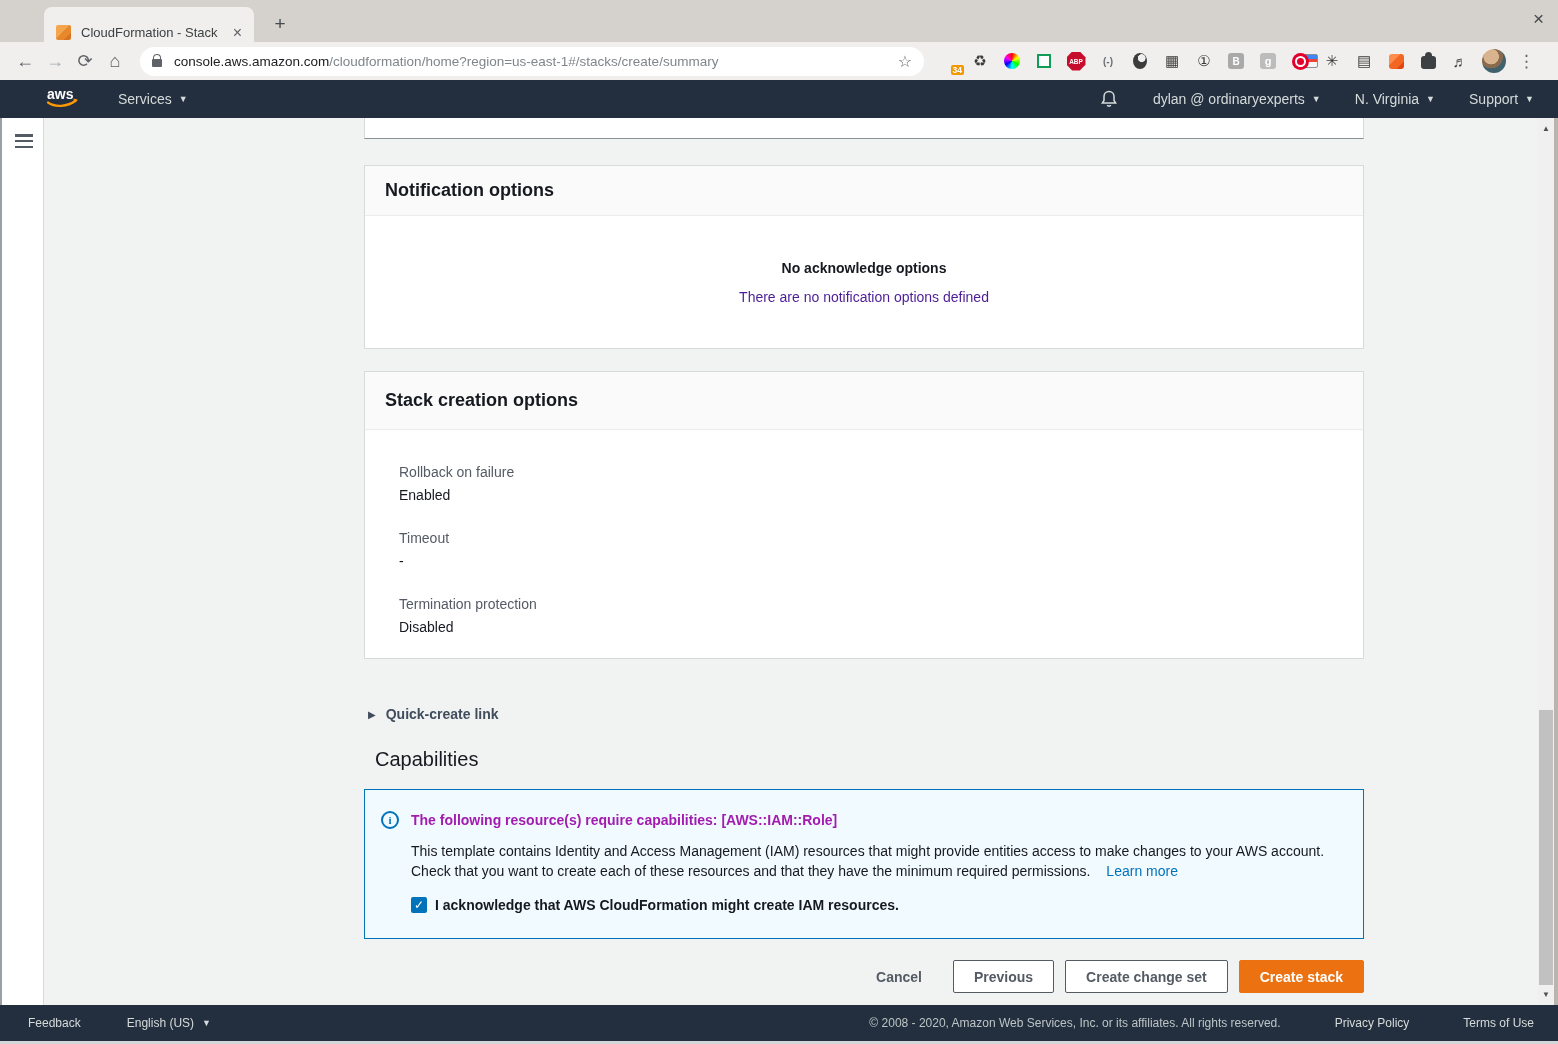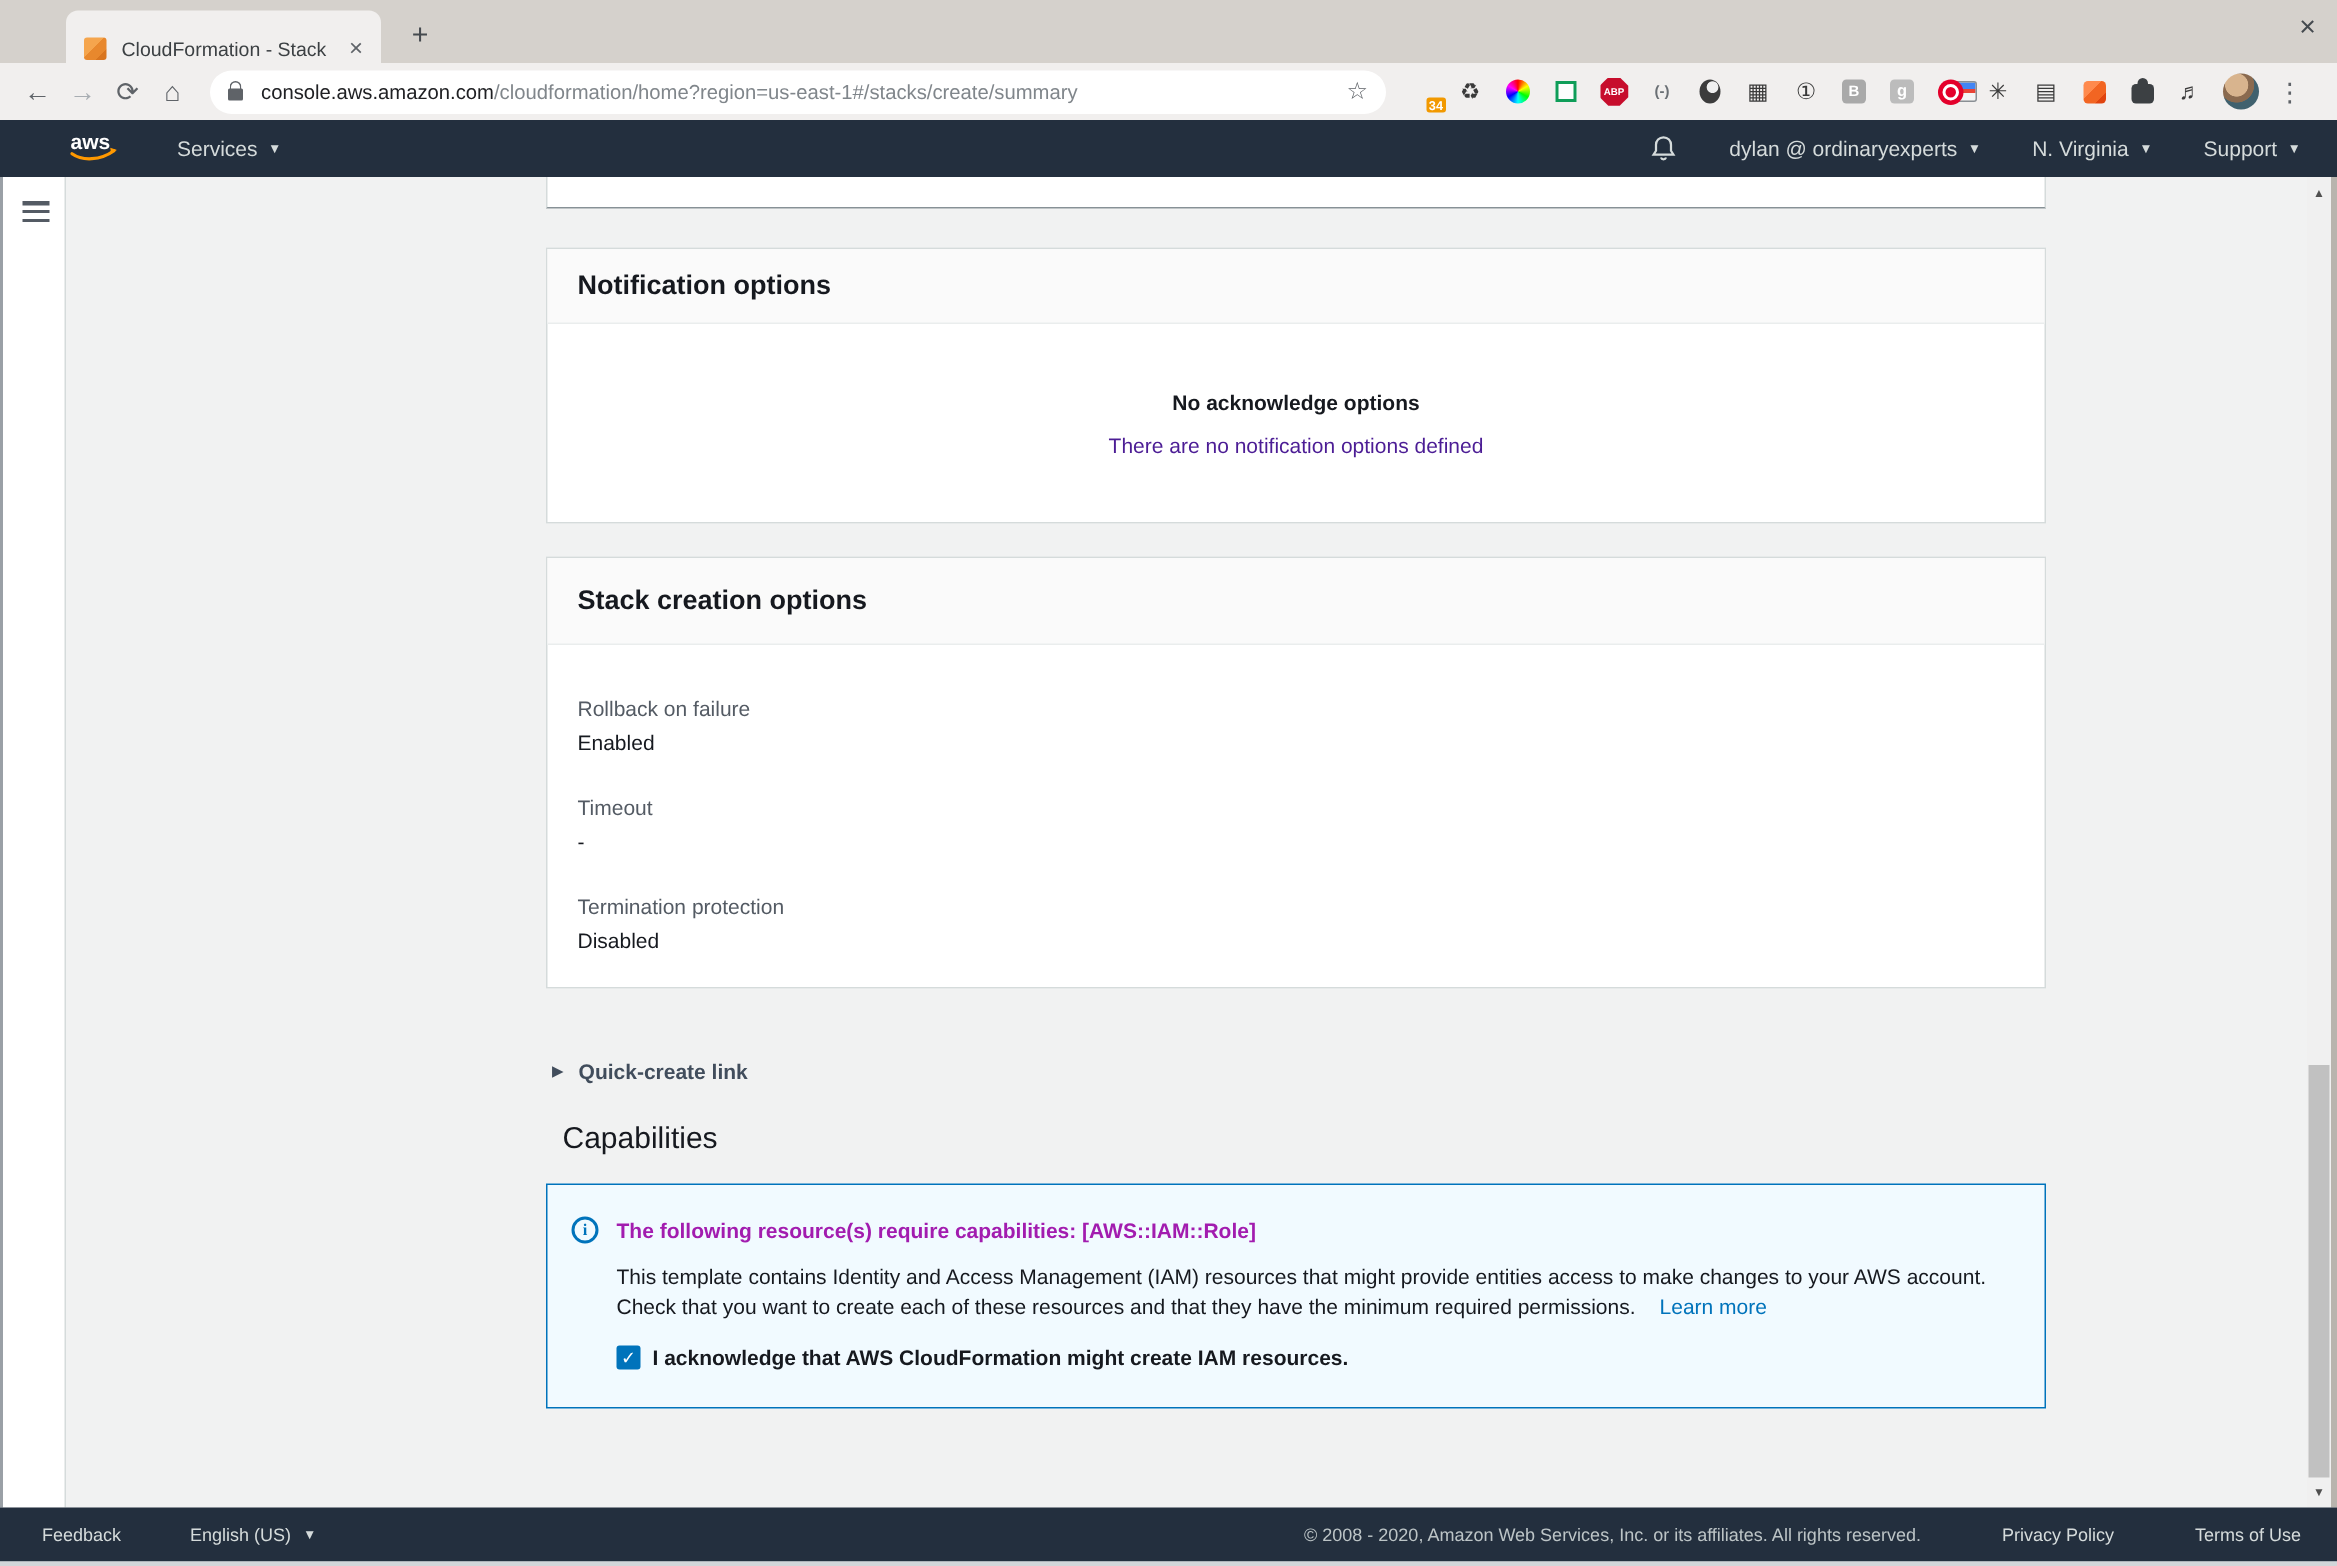--- a/index.html
+++ b/index.html
@@ -88,21 +88,21 @@
   .card-title { font-size:18px; font-weight:bold; color:#16191f; }
   .card-notify { top:47px; height:184px; }
   .card-notify .card-header { height:50px; }
   .notify-body { height:132px; display:flex; flex-direction:column; align-items:center; justify-content:center; gap:13px; }
   .empty-title { font-size:14px; font-weight:bold; color:#16191f; }
   .empty-sub { font-size:14px; color:#4c1d95; }
 
   .card-stack { top:253px; height:288px; }
   .card-stack .card-header { height:58px; }
   .stack-body { padding:34px 20px 0 20px; }
-  .fieldset { margin-bottom:27px; }
+  .fieldset { margin-bottom:27px;margin-left:14px; }
   .f-label { font-size:14px; color:#545b64; }
   .f-value { font-size:14px; color:#16191f; margin-top:7px; }
 
   .quick-create { position:absolute; left:368px; top:588px; display:flex; align-items:center; gap:10px; }
   .qc-tri { font-size:10px; color:#414d5c; }
   .qc-label { font-size:14px; font-weight:bold; color:#414d5c; }
 
   .cap-heading { position:absolute; left:375px; top:630px; font-size:20px; color:#16191f; }
 
   .alert { position:absolute; left:364px; top:671px; width:1000px; height:150px; background:#f1faff;
@@ -301,20 +301,26 @@
         <div class="alert-title">The following resource(s) require capabilities: [AWS::IAM::Role]</div>
         <div class="alert-text"><span>This template contains Identity and Access Management (IAM) resources that might provide entities access to make changes to your AWS account. Check that you want to create each of these resources and that they have the minimum required permissions.</span><a class="learn-more" href="#">Learn more</a></div>
         <div class="ack-row">
           <span class="checkbox">✓</span>
           <span class="ack-label">I acknowledge that AWS CloudFormation might create IAM resources.</span>
         </div>
       </div>
     </div>
   </div>
 
+  <div class="actions">
+    <span class="link-cancel">Cancel</span>
+    <button class="btn">Previous</button>
+    <button class="btn">Create change set</button>
+    <button class="btn btn-primary">Create stack</button>
+  </div>
 </div>
 
 <div class="scrollbar">
   <span class="sb-arrow sb-up">▲</span>
   <span class="sb-thumb"></span>
   <span class="sb-arrow sb-down">▼</span>
 </div>
 <div class="win-edge"></div>
 
 <div class="footer">

